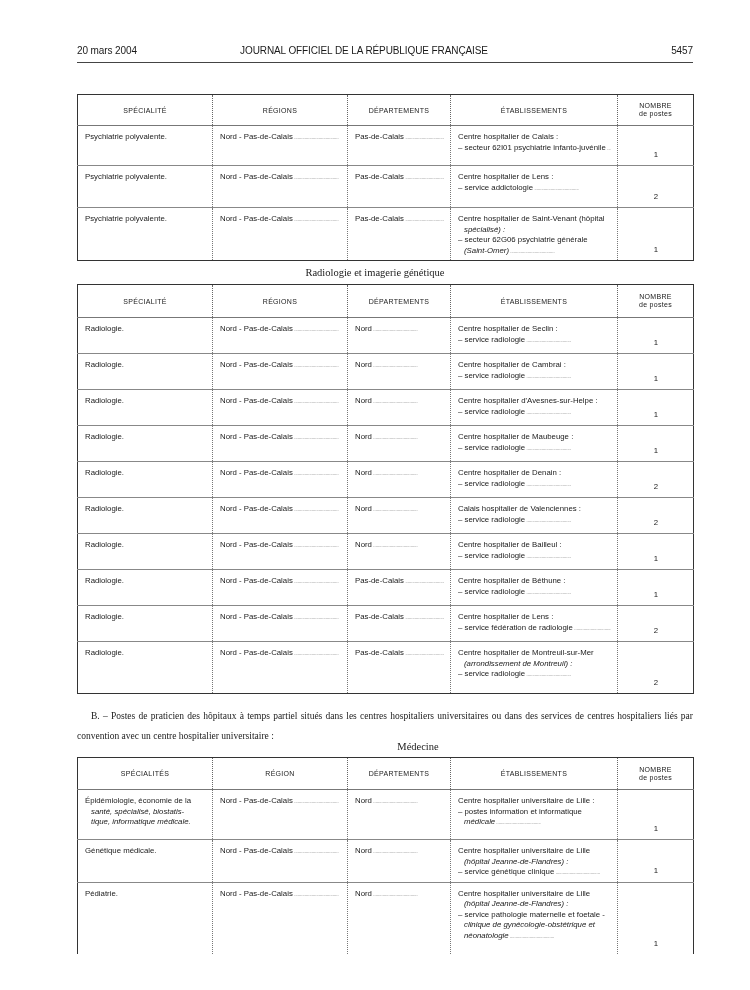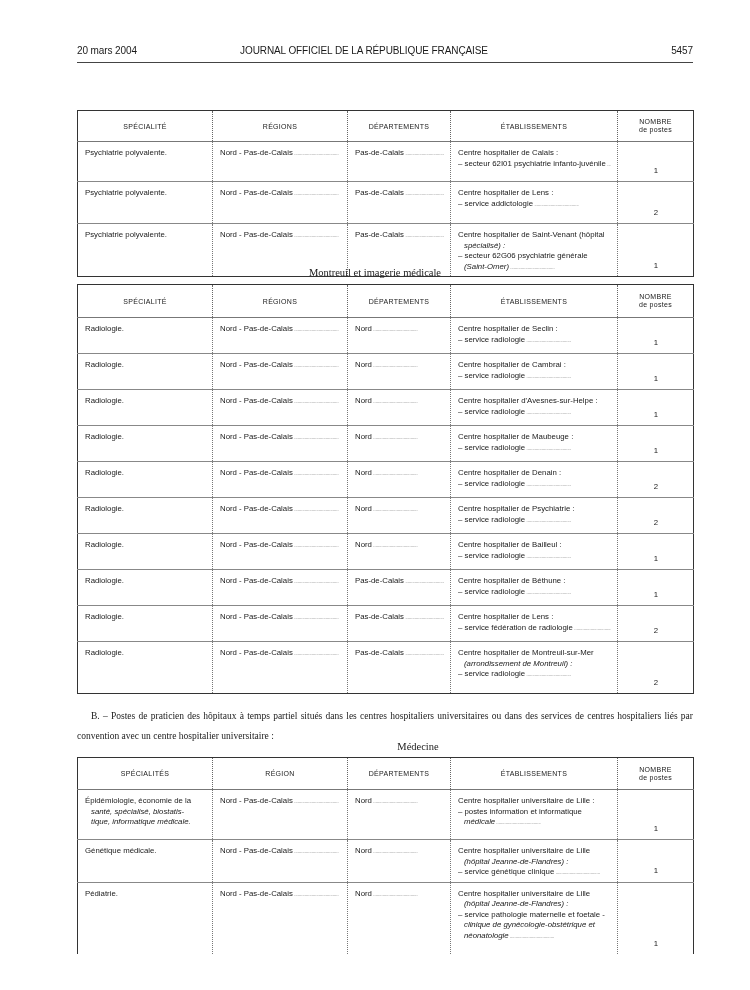--- a/index.html
+++ b/index.html
@@ -29,21 +29,21 @@
           font-size:9.5px; line-height:20px; text-indent:14px; text-align:justify; }
 </style>
 </head>
 <body>
 
 <div class="hdr hdr-date">20 mars 2004</div>
 <div class="hdr hdr-title">JOURNAL OFFICIEL DE LA RÉPUBLIQUE FRANÇAISE</div>
 <div class="hdr hdr-page">5457</div>
 <div class="hdr-rule"></div>
 
-<table class="jt" id="t1" style="top:110px;">
+<table class="jt" id="t1" style="top:94px;">
   <colgroup>
       <col class="c1">
       <col class="c2">
       <col class="c3">
       <col class="c4">
       <col class="c5">
     </colgroup>
   <thead>
       <tr style="height:31px;">
     <th>SPÉCIALITÉ</th>
@@ -100,21 +100,21 @@
           <span class="fill">Centre hospitalier de Saint-Venant (hôpital</span>
           <span class="fill indent">spécialisé) :</span>
           <span class="fill">– secteur 62G06 psychiatrie générale</span>
           <span class="fill indent dots">(Saint-Omer)</span>
         </td>
         <td class="num">1</td>
       </tr>
     </tbody>
 </table>
 
-<div class="subtitle" style="top:267px;">Montreuil et imagerie médicale</div>
+<div class="subtitle" style="top:267px;">Radiologie et imagerie génétique</div>
 
 <table class="jt" id="t2" style="top:284px;">
   <colgroup>
       <col class="c1">
       <col class="c2">
       <col class="c3">
       <col class="c4">
       <col class="c5">
     </colgroup>
   <thead>
@@ -211,21 +211,21 @@
         <td>
           <span class="fill">Radiologie.</span>
         </td>
         <td>
           <span class="fill dots">Nord - Pas-de-Calais</span>
         </td>
         <td>
           <span class="fill dots">Nord</span>
         </td>
         <td>
-          <span class="fill">Centre hospitalier de Psychiatrie :</span>
+          <span class="fill">Calais hospitalier de Valenciennes :</span>
           <span class="fill dots">– service radiologie</span>
         </td>
         <td class="num">2</td>
       </tr>
       <tr style="height: 36px;">
         <td>
           <span class="fill">Radiologie.</span>
         </td>
         <td>
           <span class="fill dots">Nord - Pas-de-Calais</span>

